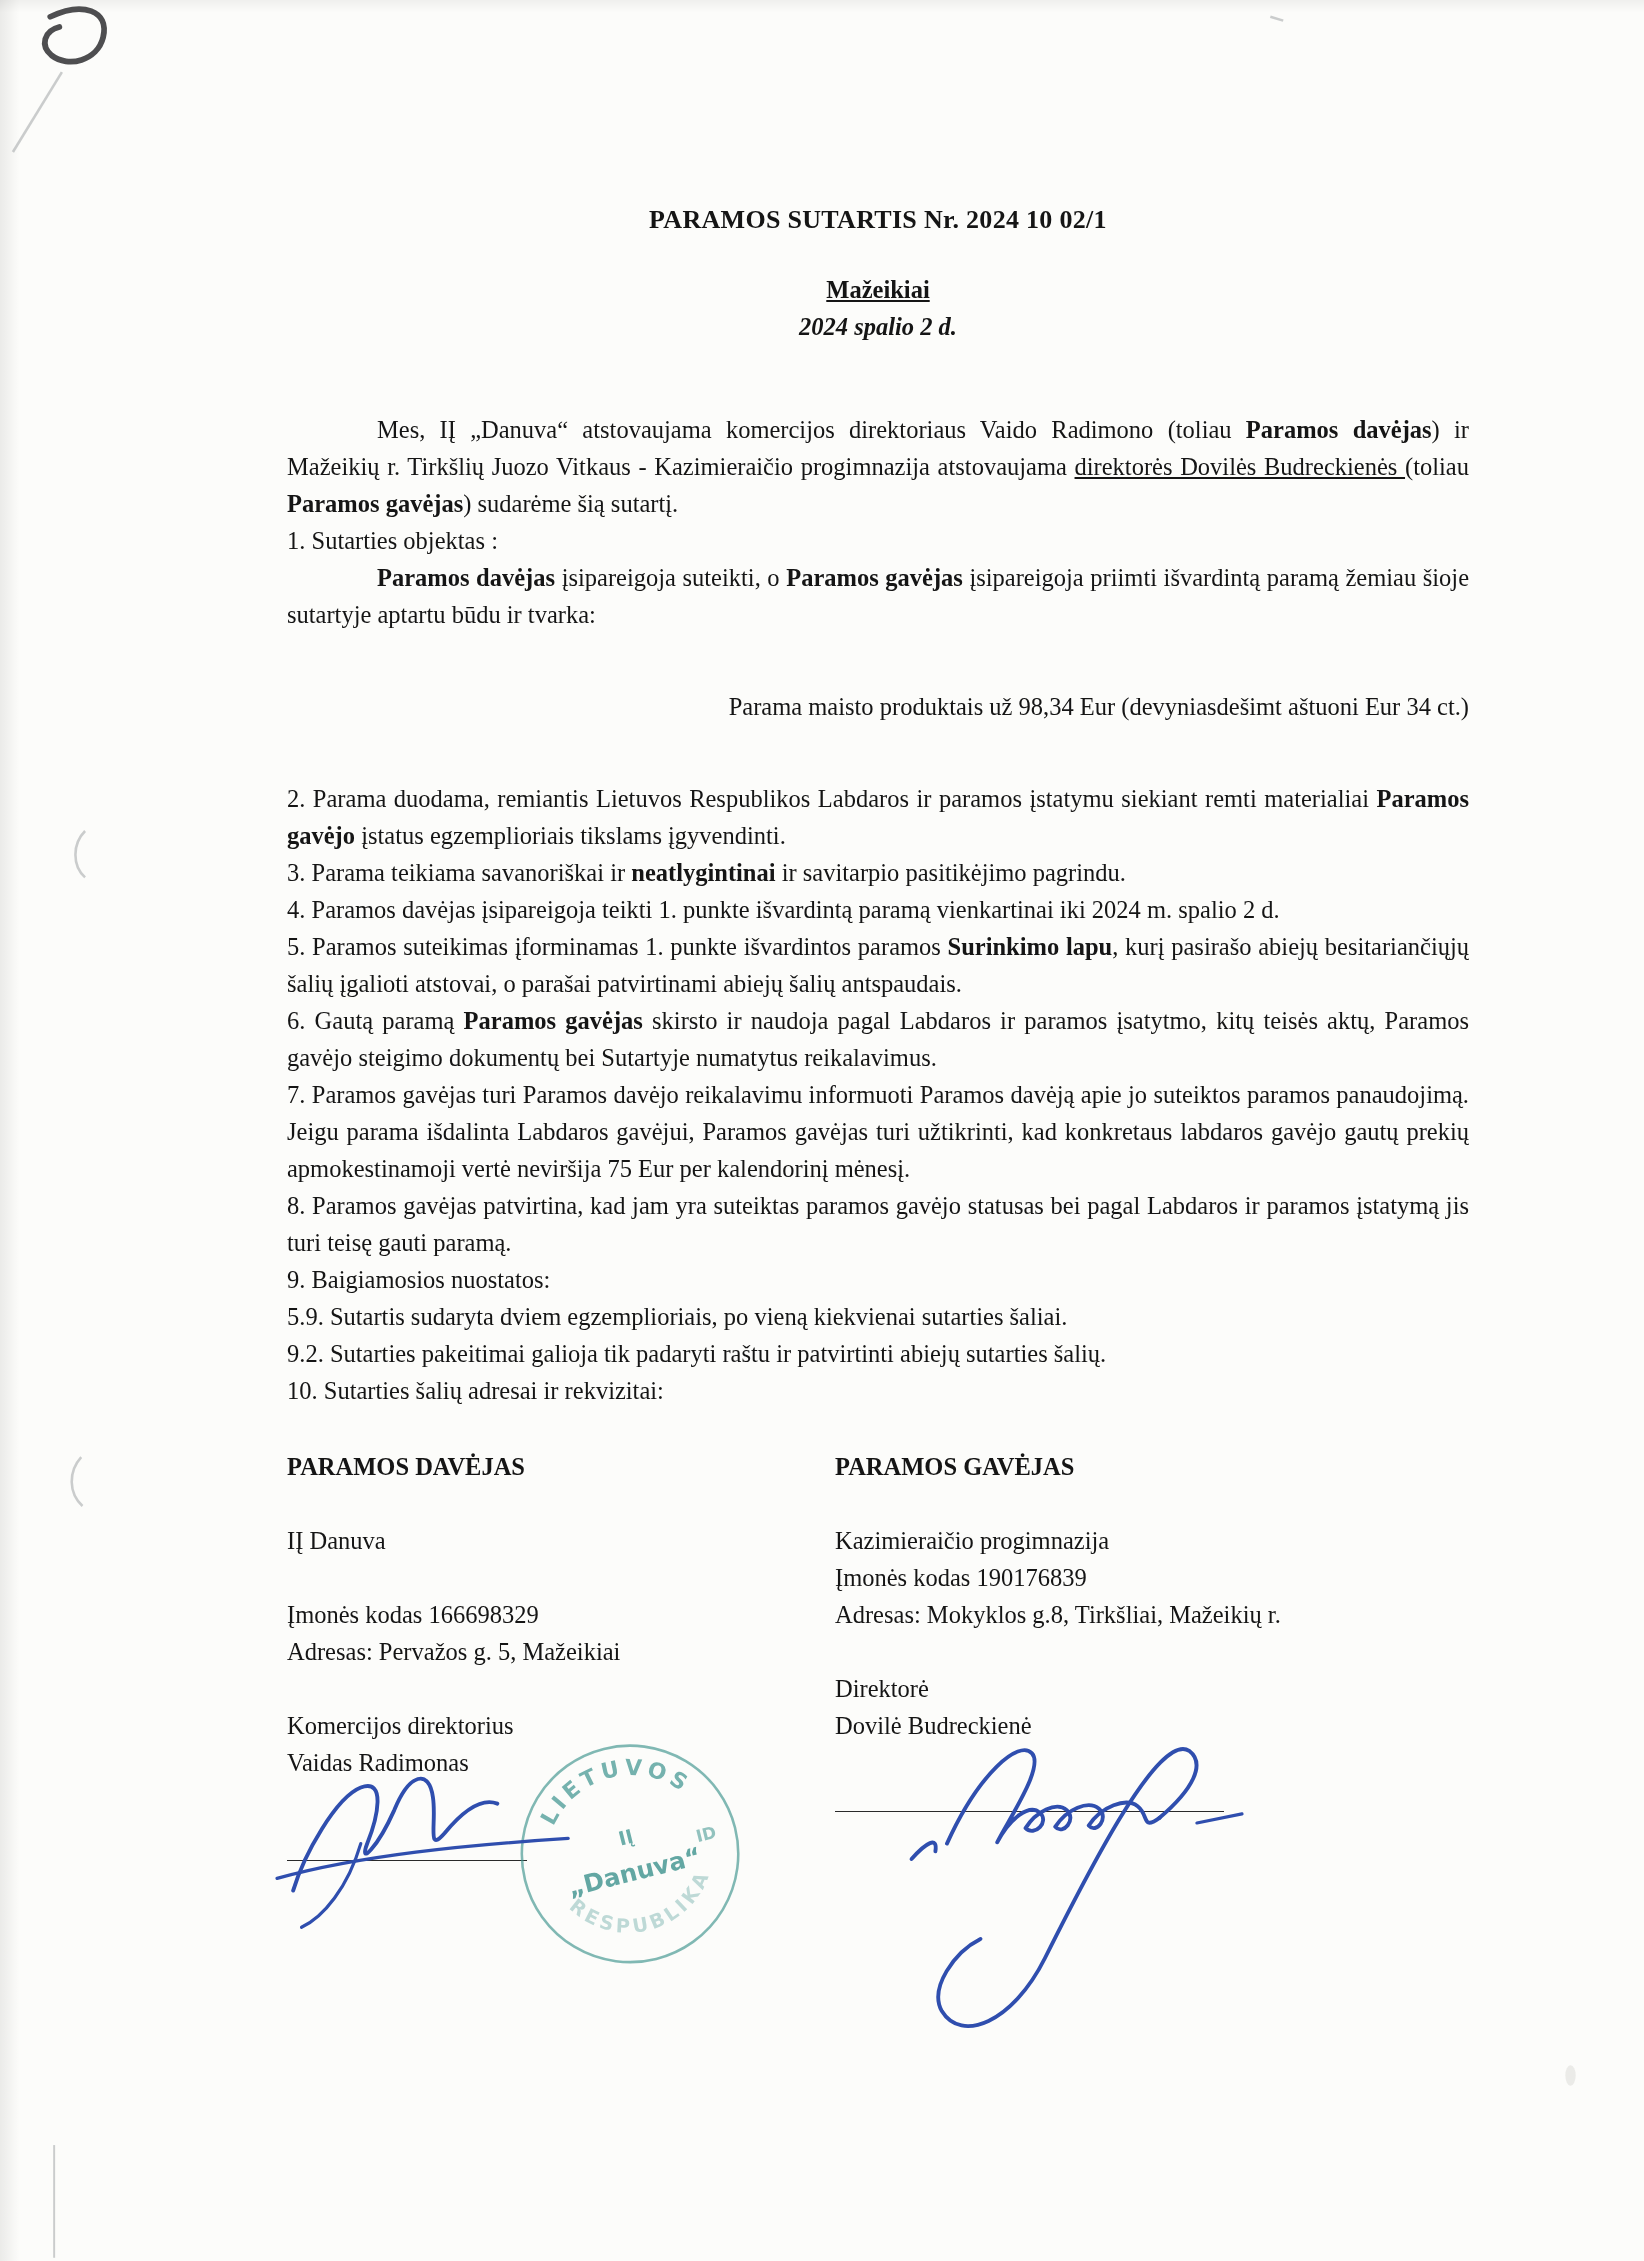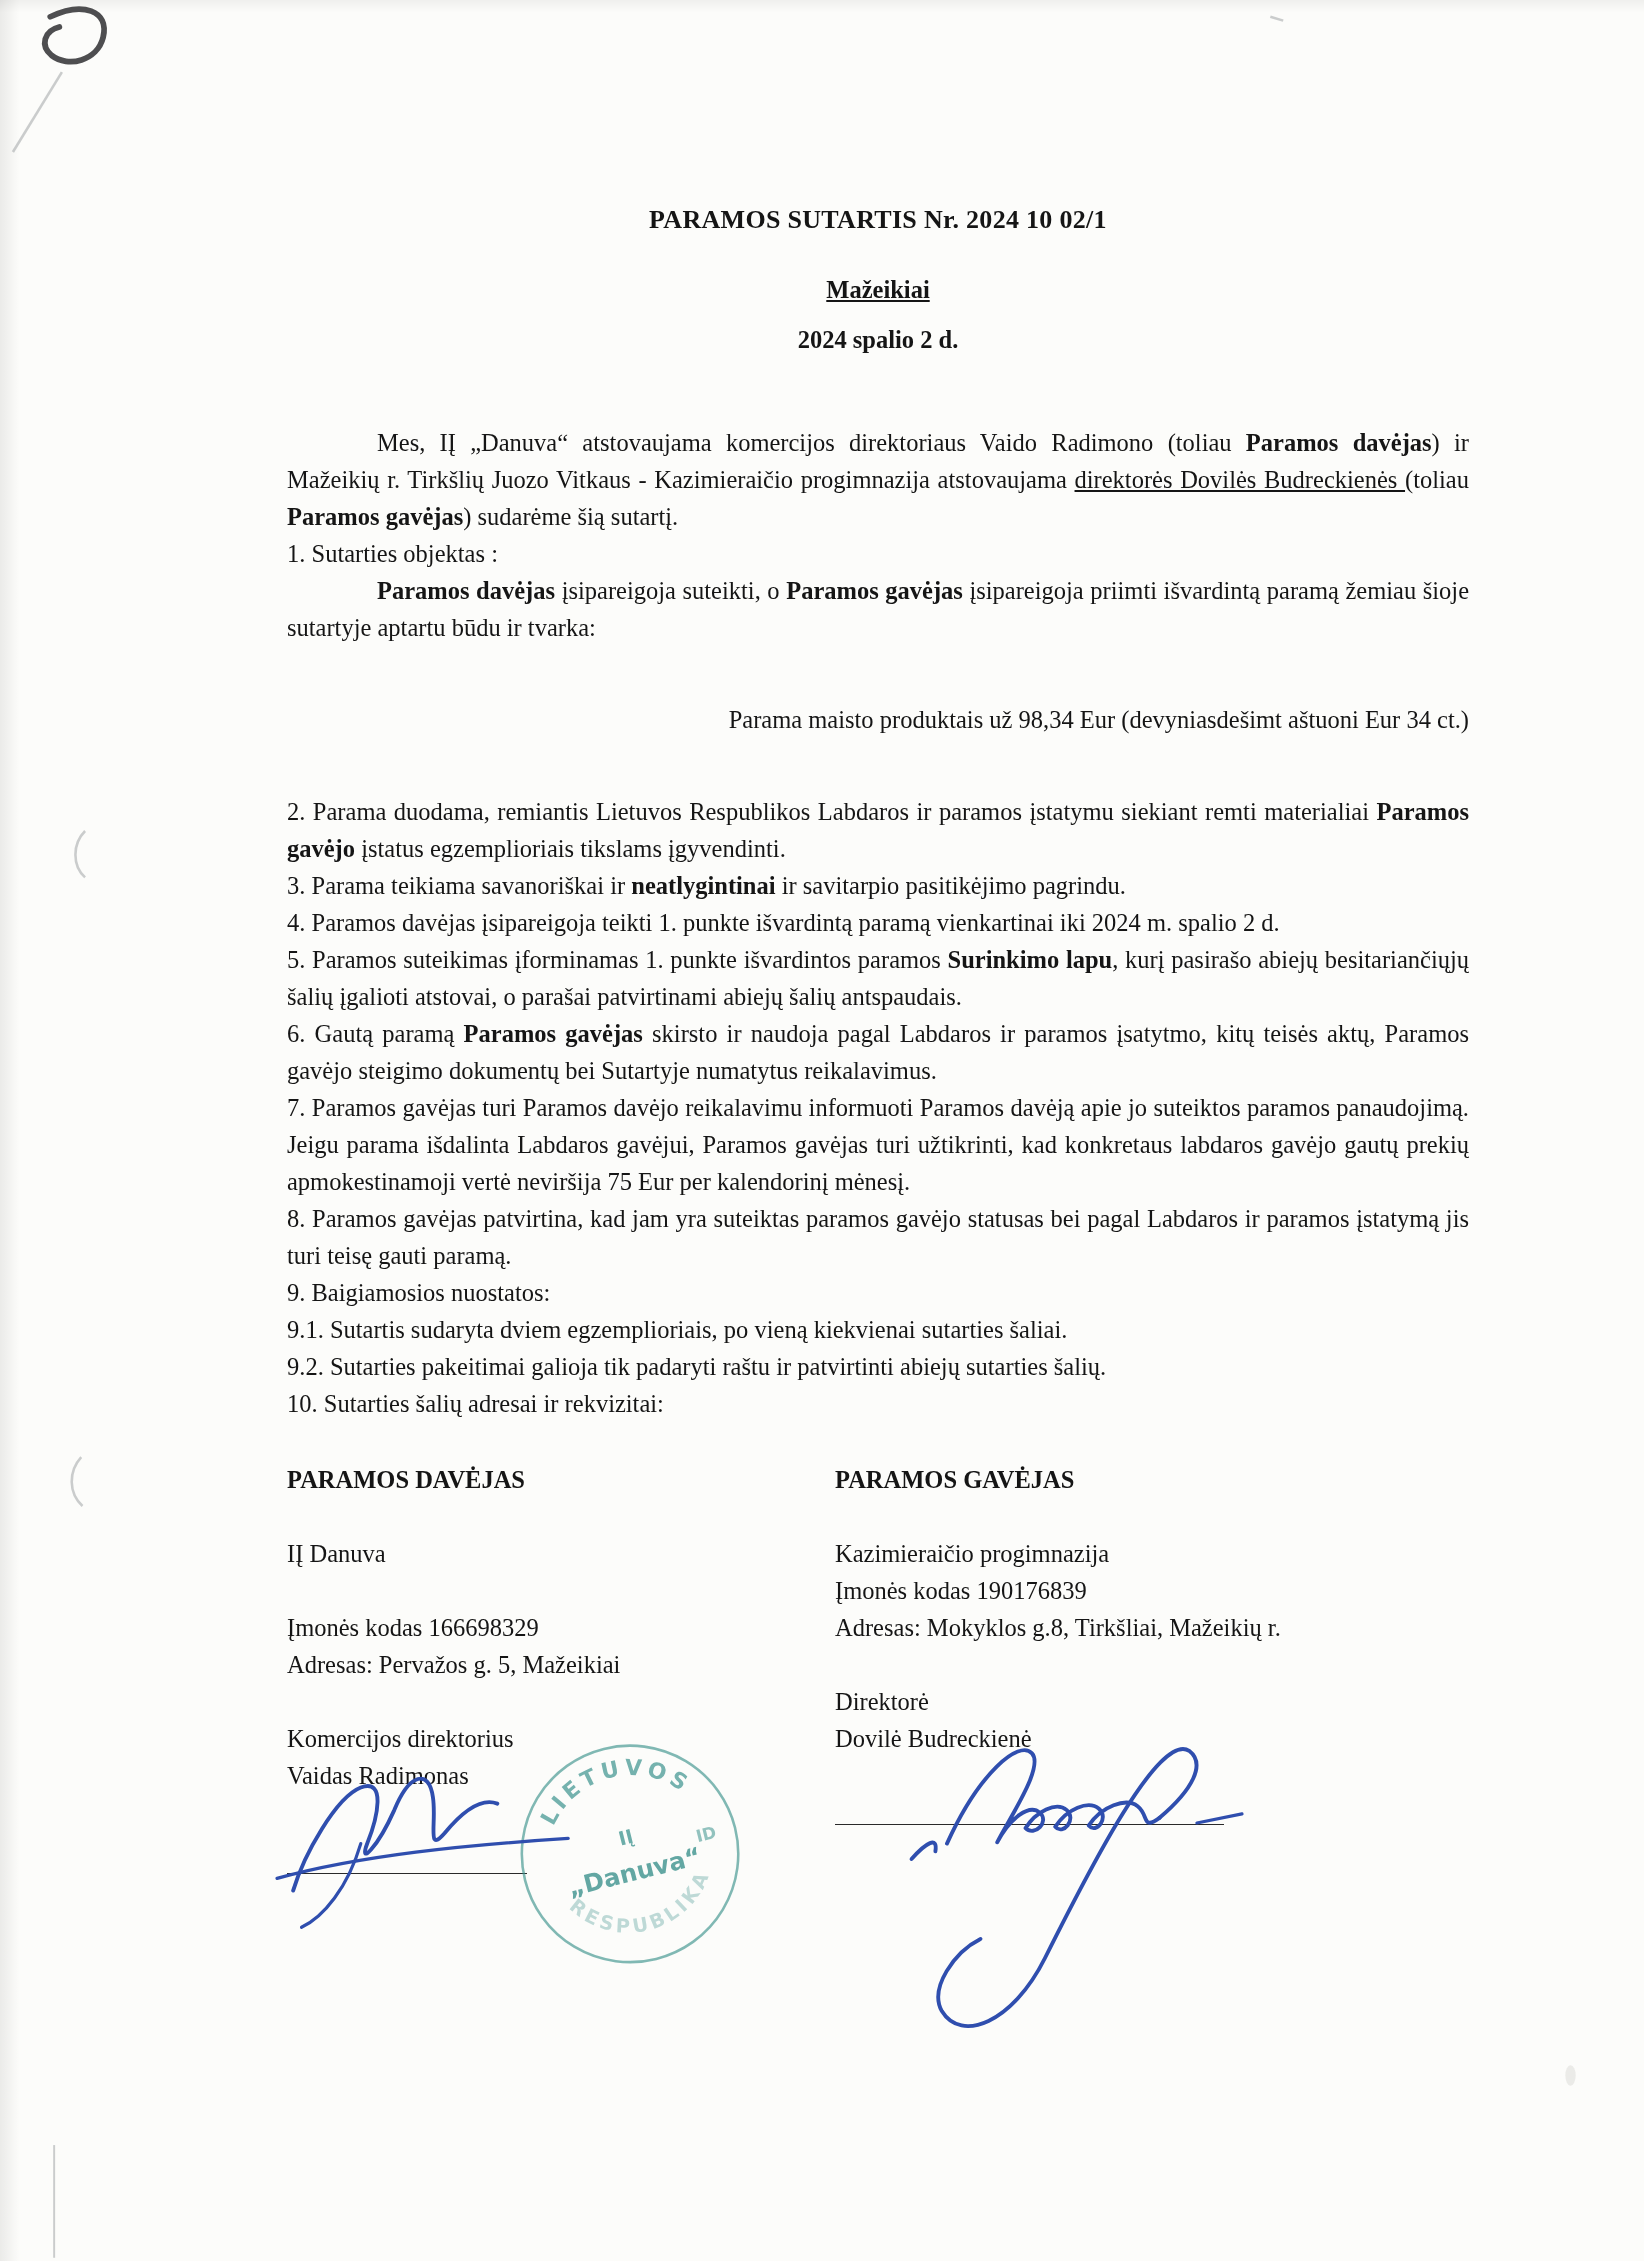--- a/index.html
+++ b/index.html
@@ -18,21 +18,21 @@
   .content{
     position:absolute;
     left:287px; top:201px;
     width:1182px;
     font-size:24.5px;
     line-height:37px;
   }
   .title-block{text-align:center; margin-bottom:66px;}
   .doc-title{font-weight:bold; font-size:26px; margin:0 0 33px 0; letter-spacing:0.3px;}
   .doc-place{font-weight:bold; margin:0;text-decoration:underline;}
-  .doc-date{font-weight:bold; margin:13px;}
+  .doc-date{font-weight:bold; margin:0;font-style:italic;}
   .para{margin:0; text-align:justify;}
   .indent{text-indent:90px;}
   .b{font-weight:bold;}
   .u{text-decoration:underline;}
   .support{margin:55px 0; padding-left:53px; text-align:right;}
   .parties{display:flex; margin-top:39px;}
   .party{width:548px;}
   .party.recipient{flex:1;}
   .party-head{font-weight:bold; margin-bottom:37px;}
   .line{margin:0;}
@@ -77,21 +77,21 @@
 
     <p class="para">4. Paramos davėjas įsipareigoja teikti 1. punkte išvardintą paramą vienkartinai iki 2024 m. spalio 2 d.</p>
 
     <p class="para"><span>5. Paramos suteikimas įforminamas 1. punkte išvardintos paramos </span><span class="b">Surinkimo lapu</span><span>, kurį pasirašo abiejų besitariančiųjų šalių įgalioti atstovai, o parašai patvirtinami abiejų šalių antspaudais.</span></p>
 
     <p class="para"><span>6. Gautą paramą </span><span class="b">Paramos gavėjas</span><span> skirsto ir naudoja pagal Labdaros ir paramos įsatytmo, kitų teisės aktų, Paramos gavėjo steigimo dokumentų bei Sutartyje numatytus reikalavimus.</span></p>
 
     <p class="para">7. Paramos gavėjas turi Paramos davėjo reikalavimu informuoti Paramos davėją apie jo suteiktos paramos panaudojimą. Jeigu parama išdalinta Labdaros gavėjui, Paramos gavėjas turi užtikrinti, kad konkretaus labdaros gavėjo gautų prekių apmokestinamoji vertė neviršija 75 Eur per kalendorinį mėnesį.</p>
     <p class="para">8. Paramos gavėjas patvirtina, kad jam yra suteiktas paramos gavėjo statusas bei pagal Labdaros ir paramos įstatymą jis turi teisę gauti paramą.</p>
     <p class="para">9.  Baigiamosios nuostatos:</p>
-    <p class="para">9.1. Sutartis sudaryta dviem egzemplioriais, po vieną kiekvienai sutarties šaliai.</p>
+    <p class="para">5.9. Sutartis sudaryta dviem egzemplioriais, po vieną kiekvienai sutarties šaliai.</p>
     <p class="para">9.2. Sutarties pakeitimai galioja tik padaryti raštu ir patvirtinti abiejų sutarties šalių.</p>
     <p class="para">10. Sutarties šalių adresai ir rekvizitai:</p>
 
     <div class="parties">
 
       <div class="party donor">
         <div class="party-head">PARAMOS DAVĖJAS</div>
         <div class="line">IĮ Danuva</div>
         <div class="gap"></div>
         <div class="line">Įmonės kodas 166698329</div>

